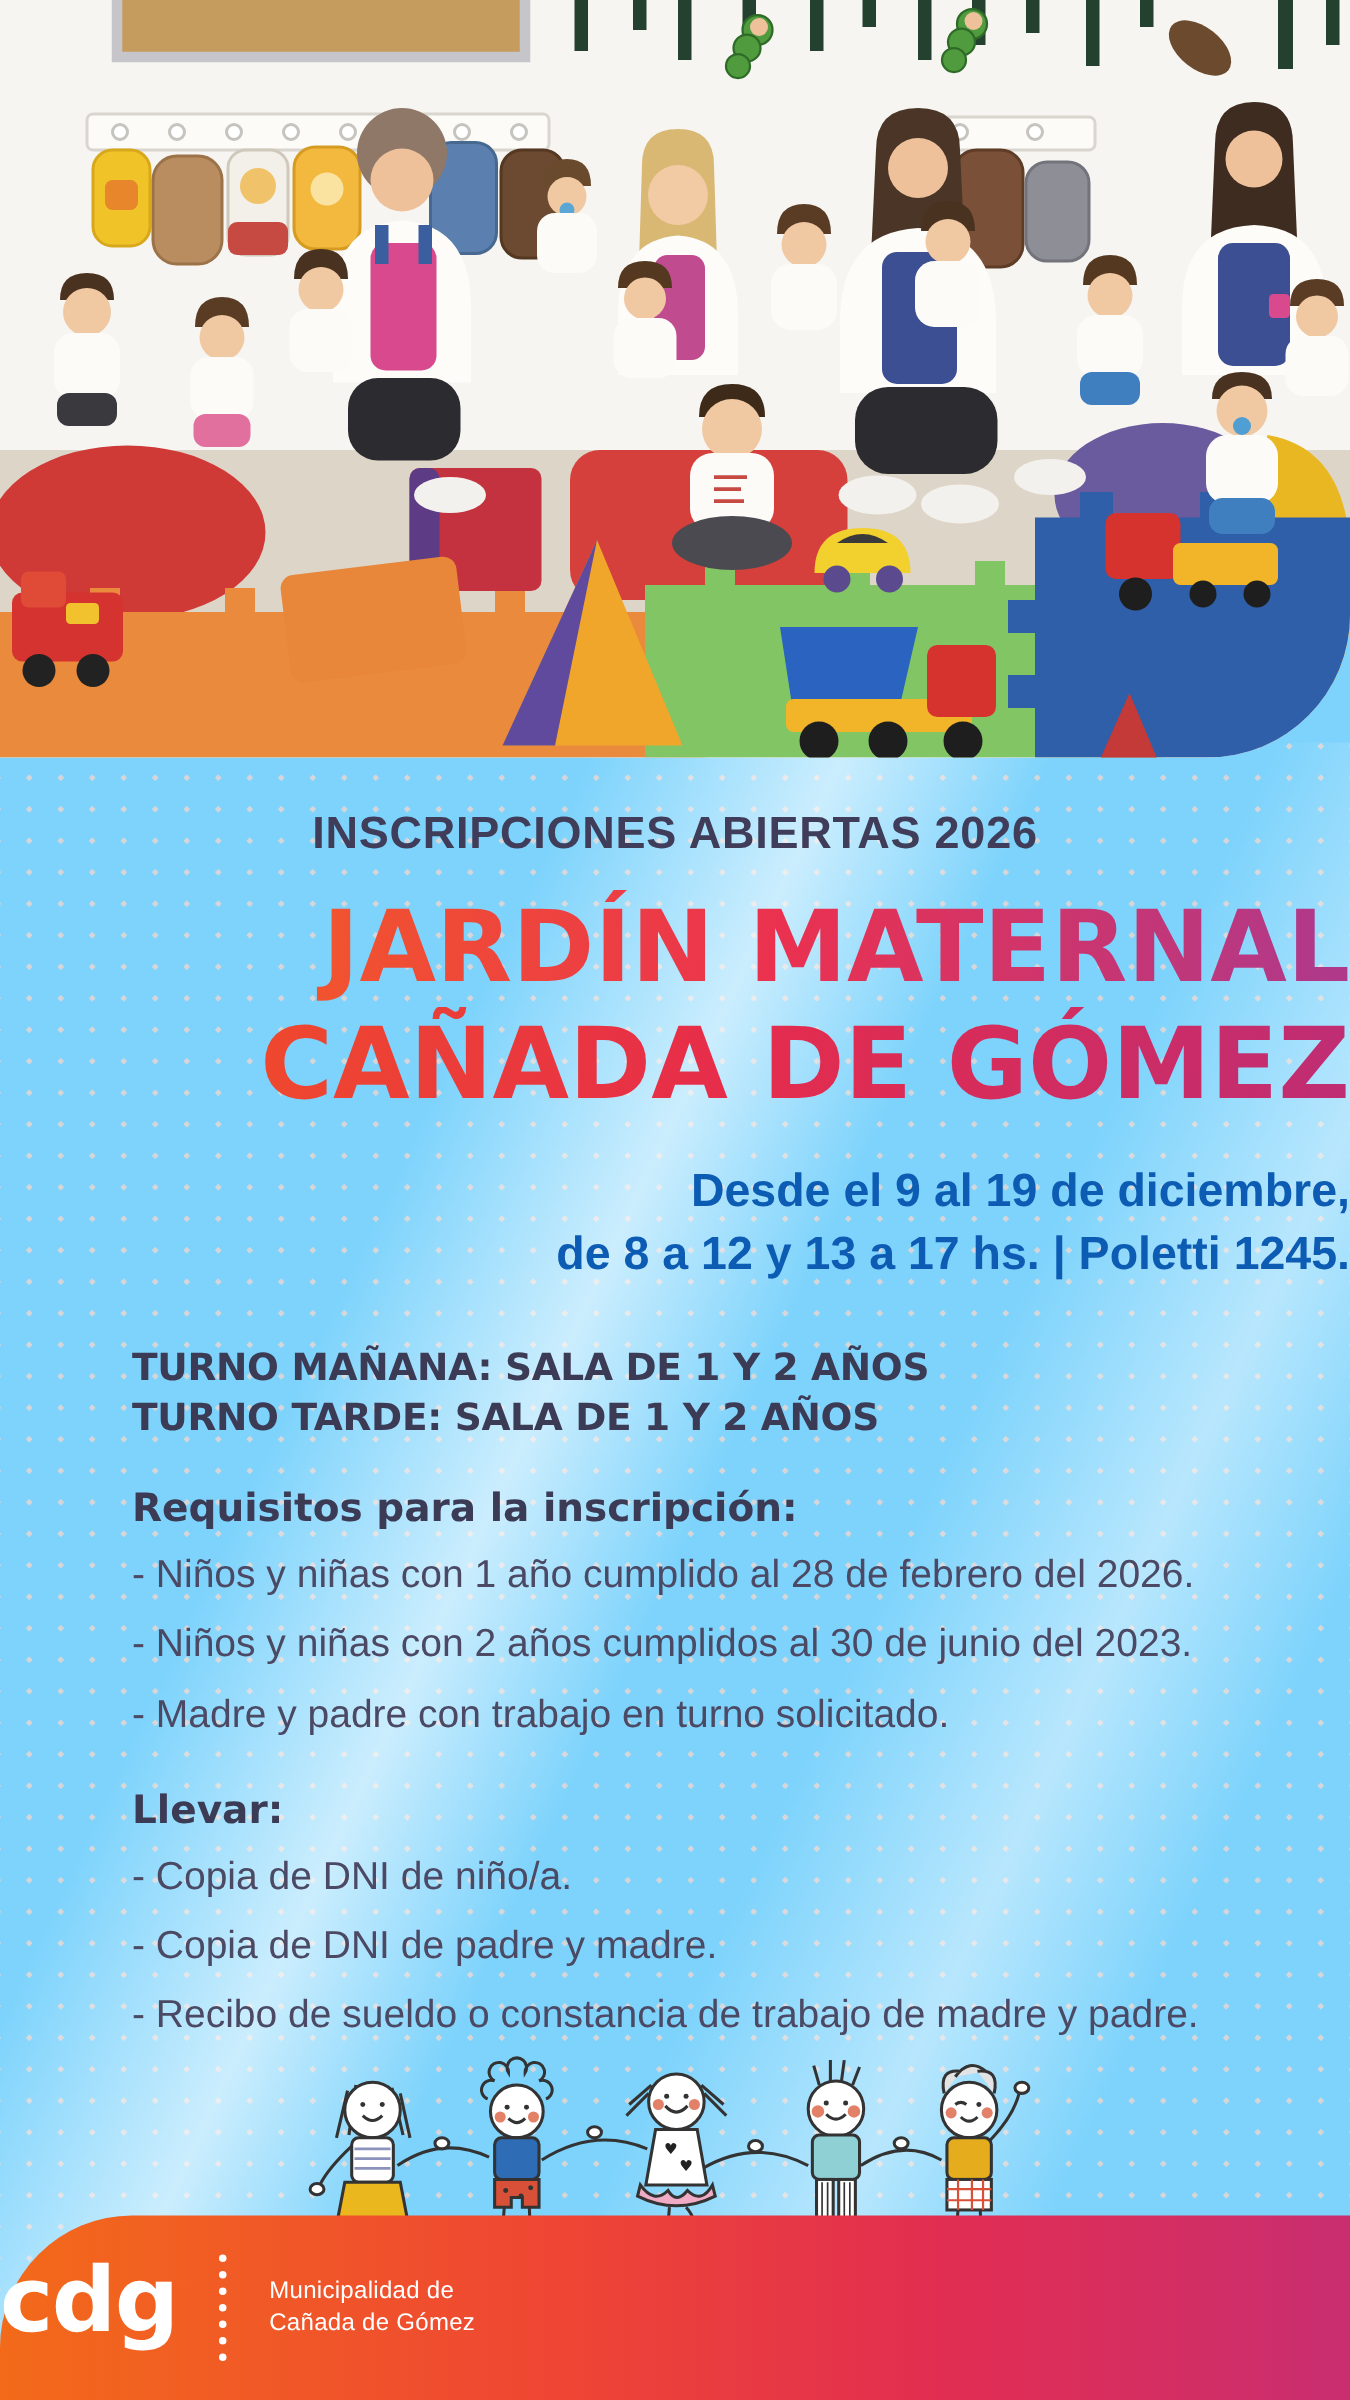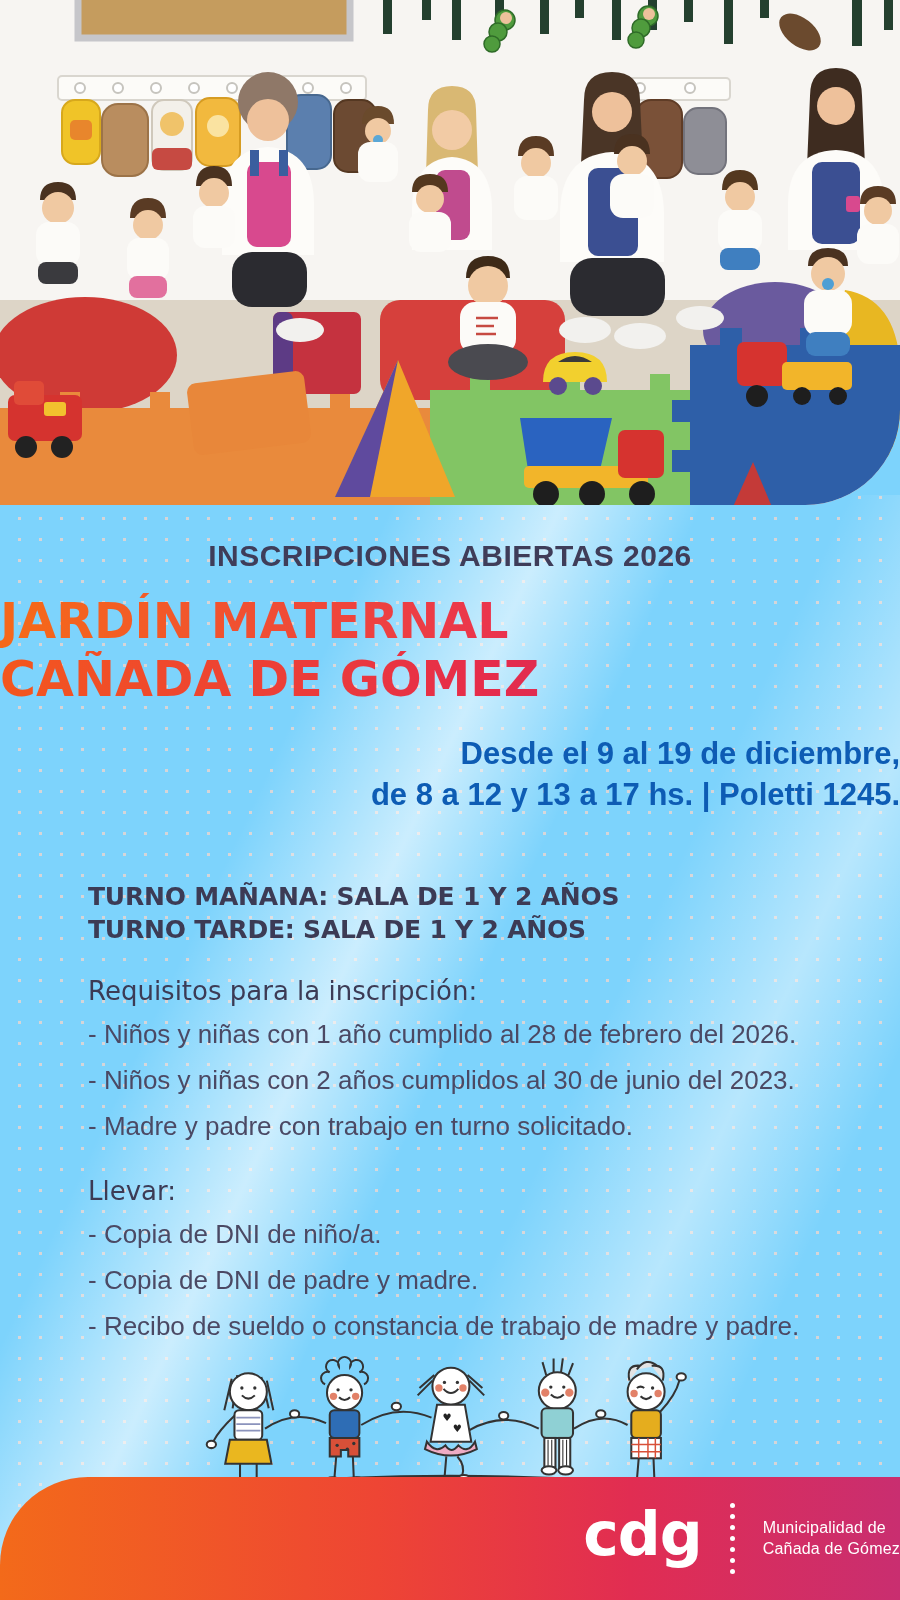--- a/index.html
+++ b/index.html
@@ -23,37 +23,37 @@
   }
   
   .photo{
     position:absolute;top:0;left:0;width:900px;height:505px;
     border-bottom-right-radius:95px;overflow:hidden;background:#f7f5f2;
   }
   .photo svg{display:block;width:900px;height:505px}
   
   .content{position:absolute;top:505px;left:0;width:900px}
   .kicker{margin-top:34px;text-align:center;font-size:30px;font-weight:700;letter-spacing:.5px;color:#3f3d59}
-  .title{margin-top:20px;text-align:left;font-family:"DejaVu Sans",sans-serif;font-weight:800;font-size:49px;line-height:1.18;letter-spacing:0}
+  .title{margin-top:20px;text-align:right;font-family:"DejaVu Sans",sans-serif;font-weight:800;font-size:66px;line-height:1.18;letter-spacing:0}
   .title .line{display:block;-webkit-background-clip:text;background-clip:text;color:transparent;-webkit-text-fill-color:transparent}
   .title .l1{background-image:linear-gradient(93deg,#f5671b 4%,#ea3150 58%,#b0398a 98%)}
   .title .l2{background-image:linear-gradient(93deg,#f3561f 2%,#e62c4b 54%,#c02d72 98%)}
   .schedule{margin-top:24px;text-align:right;font-size:31px;font-weight:700;color:#0d5cb4;line-height:1.35}
   .block{margin-left:88px;width:760px}
-  .shifts{margin-top:64px;font-size:25px;font-weight:700;color:#3c3b55;line-height:1.32;letter-spacing:-.2px;font-family:"DejaVu Sans",sans-serif}
-  .sec-heading{margin-top:30px;font-size:26px;font-weight:400;color:#3c3b55;font-family:"DejaVu Sans",sans-serif}
+  .shifts{margin-top:39px;font-size:25px;font-weight:700;color:#3c3b55;line-height:1.32;letter-spacing:-.2px;font-family:"DejaVu Sans",sans-serif}
+  .sec-heading{margin-top:30px;font-size:26px;font-weight:700;color:#3c3b55;font-family:"DejaVu Sans",sans-serif}
   .bullets{font-size:26px;color:#4b4964;line-height:1.54;margin-top:8px}
   .bullets div{margin-top:6px}
   .doodle{display:block;margin:4px auto 0;width:560px;height:148px}
   
   .footer{
     position:absolute;left:0;bottom:0;width:900px;height:123px;
     border-top-left-radius:88px;
     background:linear-gradient(90deg,#f36a1a 0%,#ee4534 42%,#e12d52 70%,#c92e70 100%);
-    display:flex;align-items:center;justify-content:flex-end;gap:26px;color:#fff;margin-top:38px;
+    display:flex;align-items:center;justify-content:flex-start;gap:26px;color:#fff;margin-top:38px;
   }
   .logo{font-family:"DejaVu Sans",sans-serif;font-weight:800;font-size:60px;letter-spacing:-1px;line-height:1;padding-bottom:10px}
   .divider{display:flex;flex-direction:column;gap:6px;padding:0 2px}
   .divider i{width:5px;height:5px;border-radius:50%;background:#fff}
   .org{font-size:16px;font-weight:400;line-height:1.3;letter-spacing:.2px}
 </style>
 </head>
 <body>
 
 <div class="poster">

